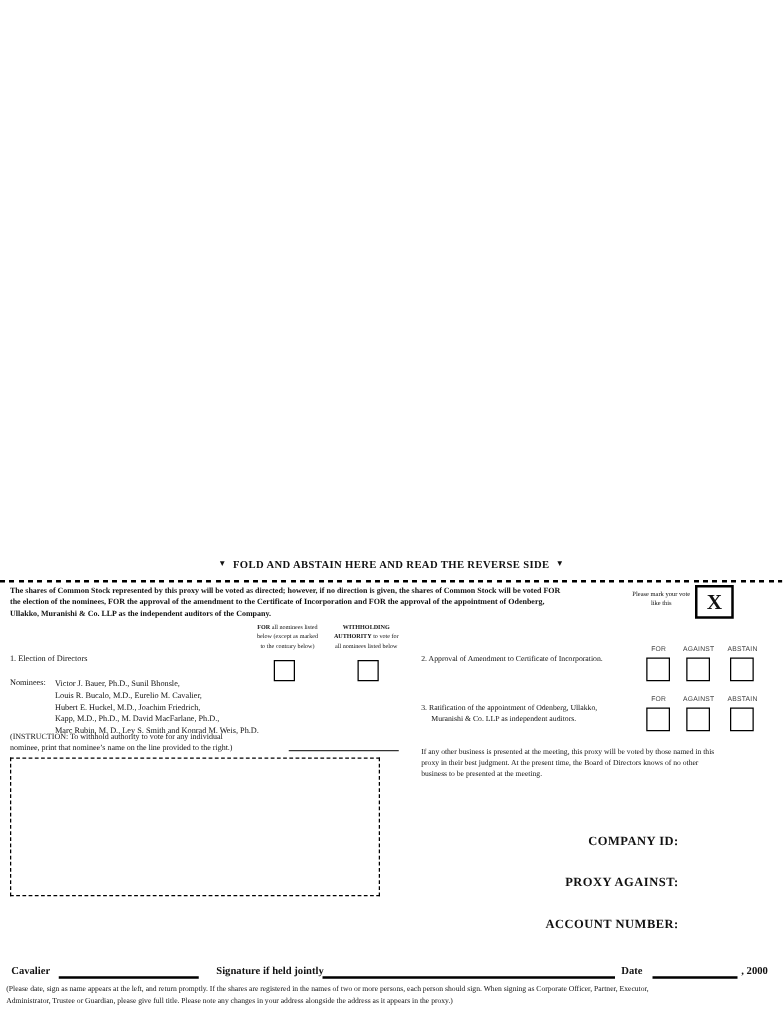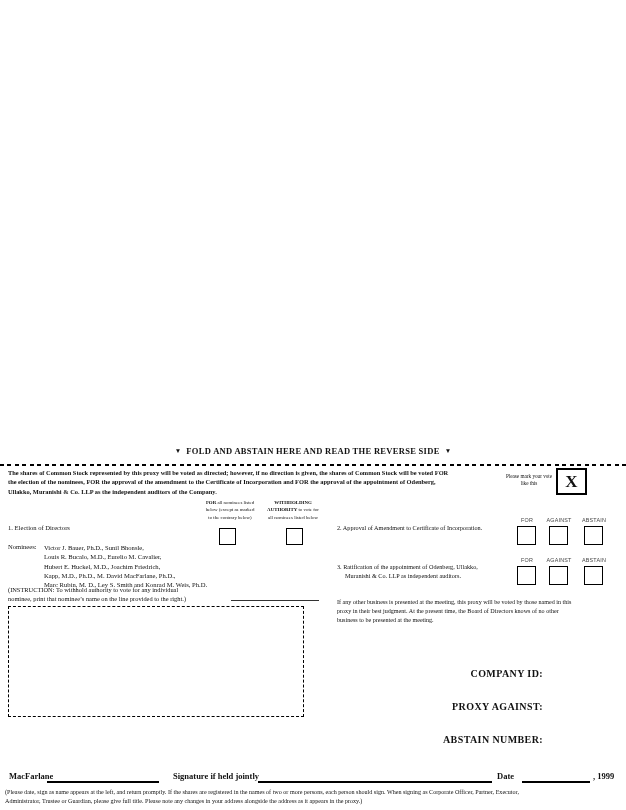--- a/index.html
+++ b/index.html
@@ -151,28 +151,28 @@
   <div class="vote-box r2 b3"></div>
 
   <div class="abs other-business nowrap">
       <div>If any other business is presented at the meeting, this proxy will be voted by those named in this</div>
       <div>proxy in their best judgment.  At the present time, the Board of Directors knows of no other</div>
       <div>business to be presented at the meeting.</div>
     </div>
 
   <div class="abs acct company">COMPANY ID:</div>
   <div class="abs acct proxy">PROXY AGAINST:</div>
-  <div class="abs acct account">ABSTAIN NUMBER:</div>
+  <div class="abs acct account">ACCOUNT NUMBER:</div>
 
-  <div class="abs sig-label sig-1">MacFarlane</div>
+  <div class="abs sig-label sig-1">Cavalier</div>
   <div class="abs sig-line line-1"></div>
   <div class="abs sig-label sig-2">Signature if held jointly</div>
   <div class="abs sig-line line-2"></div>
   <div class="abs sig-label sig-3">Date</div>
   <div class="abs sig-line line-3"></div>
-  <div class="abs sig-label sig-4">,  1999</div>
+  <div class="abs sig-label sig-4">,  2000</div>
 
   <div class="abs fine-print nowrap">
       <div>(Please date, sign as name appears at the left, and return promptly.  If the shares are registered in the names of two or more persons, each person should sign.  When signing as Corporate Officer, Partner, Executor,</div>
       <div>Administrator, Trustee or Guardian, please give full title.  Please note any changes in your address alongside the address as it appears in the proxy.)</div>
     </div>
 
 </div>
 
 </body></html>

